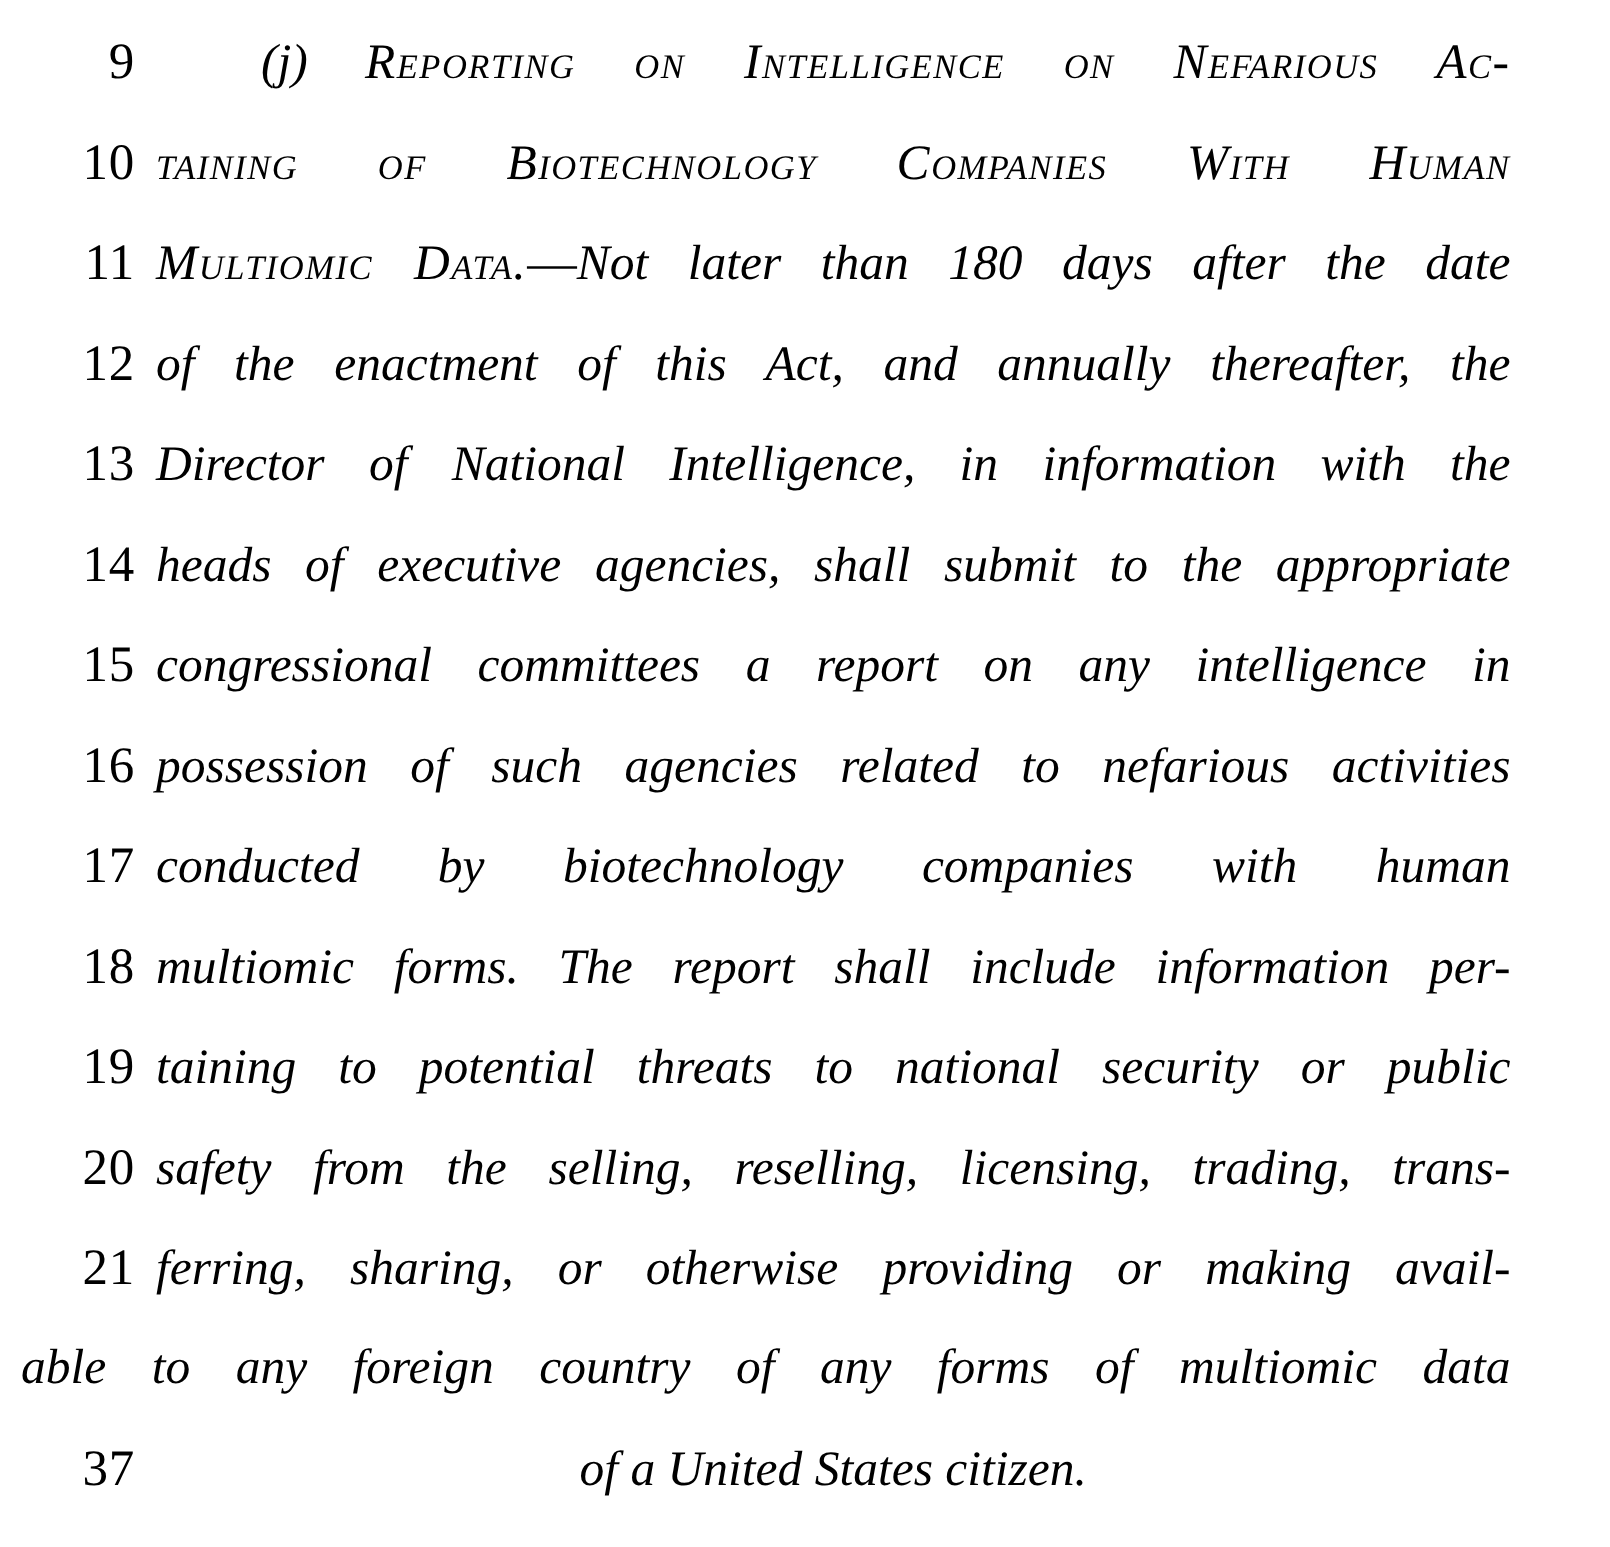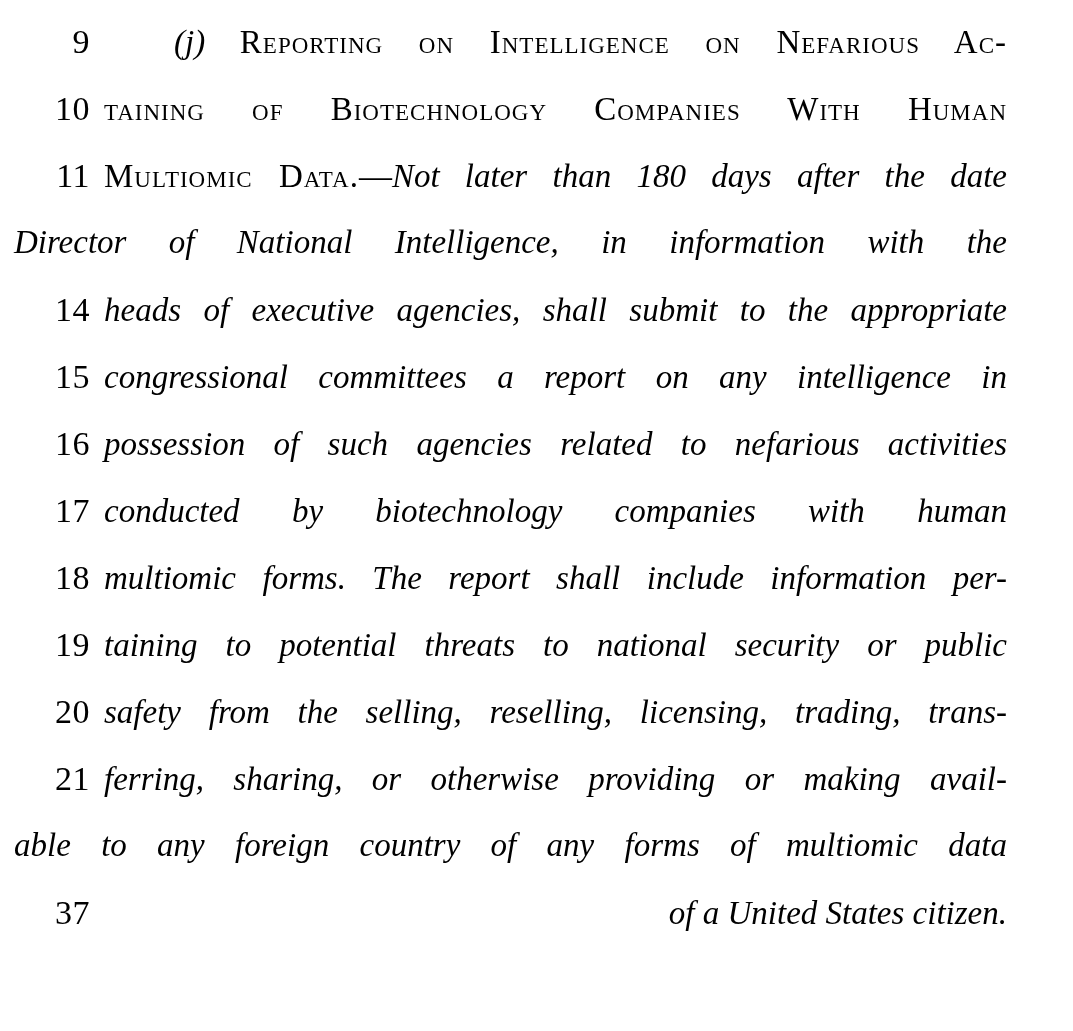--- a/index.html
+++ b/index.html
@@ -32,40 +32,41 @@
     font-size: 34px;
     line-height: 67px;
     letter-spacing: 0.5px;
   }
   .line-text {
     flex: 1 1 auto;
     margin-left: 14px;
     margin-right: 66px;
     font-size: 33px;
     line-height: 67px;
-    text-align: right;
+    text-align: center;
     white-space: normal;
   }
   
   .line-text.justify {
     text-align: justify;
   }
   .line-text.justify::after {
     content: "";
     display: inline-block;
     width: 100%;
     height: 0;
   }
   .line-text.indent {
     text-indent: 70px;
   }
   .seg-italic {
     font-style: italic;
   }
   .seg-smallcaps {
+    font-style: italic;
     font-variant: small-caps;
     letter-spacing: 1px;
   }
   .seg-dash {
     font-style: normal;
   }
 </style>
 </head>
 <body>
 
@@ -77,20 +78,25 @@
       </div>
       <div class="line">
         <div class="num">10</div>
         <div class="line-text justify"><span class="seg-smallcaps">taining of Biotechnology Companies With Human</span></div>
       </div>
       <div class="line">
         <div class="num">11</div>
         <div class="line-text justify"><span class="seg-smallcaps">Multiomic Data.</span><span class="seg-dash">—</span><span class="seg-italic">Not later than 180 days after the date</span></div>
       </div>
       <div class="line">
+        <div class="num">12</div>
+        <div class="line-text justify"><span class="seg-italic">of the enactment of this Act, and annually thereafter, the</span></div>
+      </div>
+      <div class="line">
+        <div class="num">13</div>
         <div class="line-text justify"><span class="seg-italic">Director of National Intelligence, in information with the</span></div>
       </div>
       <div class="line">
         <div class="num">14</div>
         <div class="line-text justify"><span class="seg-italic">heads of executive agencies, shall submit to the appropriate</span></div>
       </div>
       <div class="line">
         <div class="num">15</div>
         <div class="line-text justify"><span class="seg-italic">congressional committees a report on any intelligence in</span></div>
       </div>

